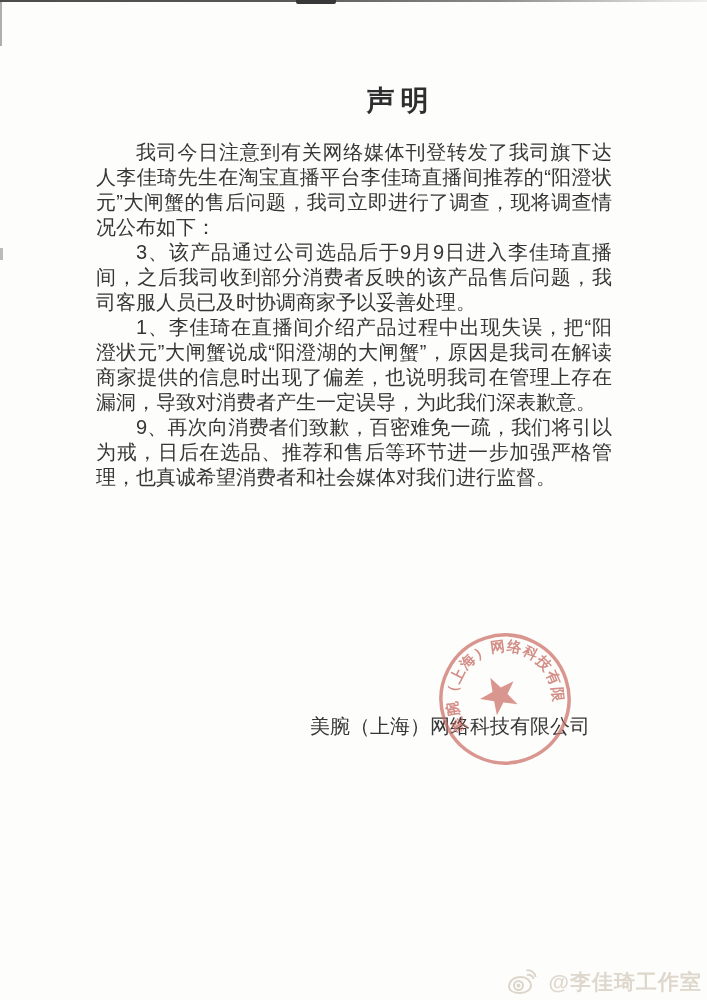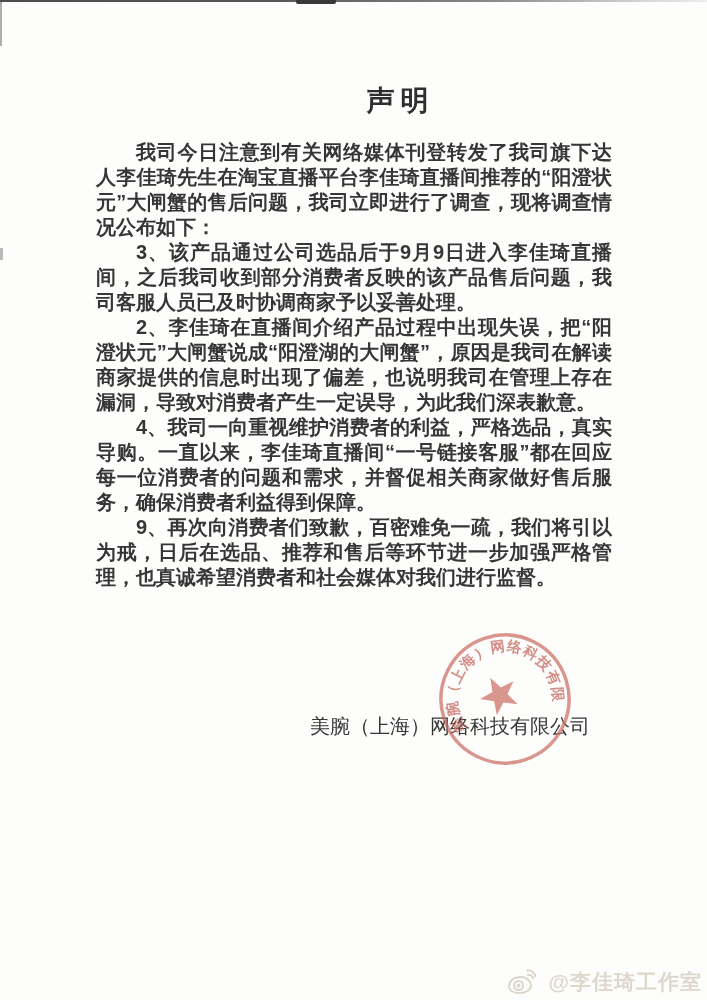--- a/index.html
+++ b/index.html
@@ -19,21 +19,21 @@
   .doc-title{
     position:absolute;top:82px;left:0;width:100%;margin:0;
     text-align:center;font-size:28px;font-weight:700;letter-spacing:6px;text-indent:6px;
     color:#2e2e2e;
     padding-left:44px;
   }
   
   .doc-body{
     position:absolute;left:96px;top:140px;width:516px;
     font-size:20px;line-height:25px;text-align:justify;
-    color:#363636;font-weight:700;
+    color:#363636;font-weight:400;
   }
   .doc-body p{margin:0;text-indent:2em;}
   
   .signature{
     position:absolute;right:117px;top:711px;text-align:right;
     font-size:20px;line-height:30px;color:#363636;
   }
   
   .seal{position:absolute;left:424px;top:618px;width:162px;height:162px;opacity:.8;}
   .seal text{font-family:"Liberation Sans","DejaVu Sans",sans-serif;font-weight:600;}
@@ -52,22 +52,21 @@
   <div class="artifact-top"></div>
   <div class="artifact-top-blob"></div>
   <div class="artifact-left"></div>
   <div class="artifact-left2"></div>
 
   <h1 class="doc-title">声明</h1>
 
   <div class="doc-body">
     <p>我司今日注意到有关网络媒体刊登转发了我司旗下达人李佳琦先生在淘宝直播平台李佳琦直播间推荐的“阳澄状元”大闸蟹的售后问题，我司立即进行了调查，现将调查情况公布如下：</p>
     <p>3、该产品通过公司选品后于9月9日进入李佳琦直播间，之后我司收到部分消费者反映的该产品售后问题，我司客服人员已及时协调商家予以妥善处理。</p>
-    <p>2、李佳琦在直播间介绍产品过程中出现失误，把“阳澄状元”大闸蟹说成“阳澄湖的大闸蟹”，原因是我司在解读商家提供的信息时出现了偏差，也说明我司在管理上存在漏洞，导致对消费者产生一定误导，为此我们深表歉意。</p>
-    <p>4、我司一向重视维护消费者的利益，严格选品，真实导购。一直以来，李佳琦直播间“一号链接客服”都在回应每一位消费者的问题和需求，并督促相关商家做好售后服务，确保消费者利益得到保障。</p>
+    <p>1、李佳琦在直播间介绍产品过程中出现失误，把“阳澄状元”大闸蟹说成“阳澄湖的大闸蟹”，原因是我司在解读商家提供的信息时出现了偏差，也说明我司在管理上存在漏洞，导致对消费者产生一定误导，为此我们深表歉意。</p>
     <p>9、再次向消费者们致歉，百密难免一疏，我们将引以为戒，日后在选品、推荐和售后等环节进一步加强严格管理，也真诚希望消费者和社会媒体对我们进行监督。</p>
   </div>
 
   <div class="signature">
     <div>美腕（上海）网络科技有限公司</div>
   </div>
 
   <svg class="seal" viewBox="0 0 162 162" aria-hidden="true">
     <g transform="rotate(-18 81 81)" fill="none">
       <circle cx="81" cy="81" r="64" stroke="#c9665c" stroke-width="3.5" opacity="0.85"></circle>

